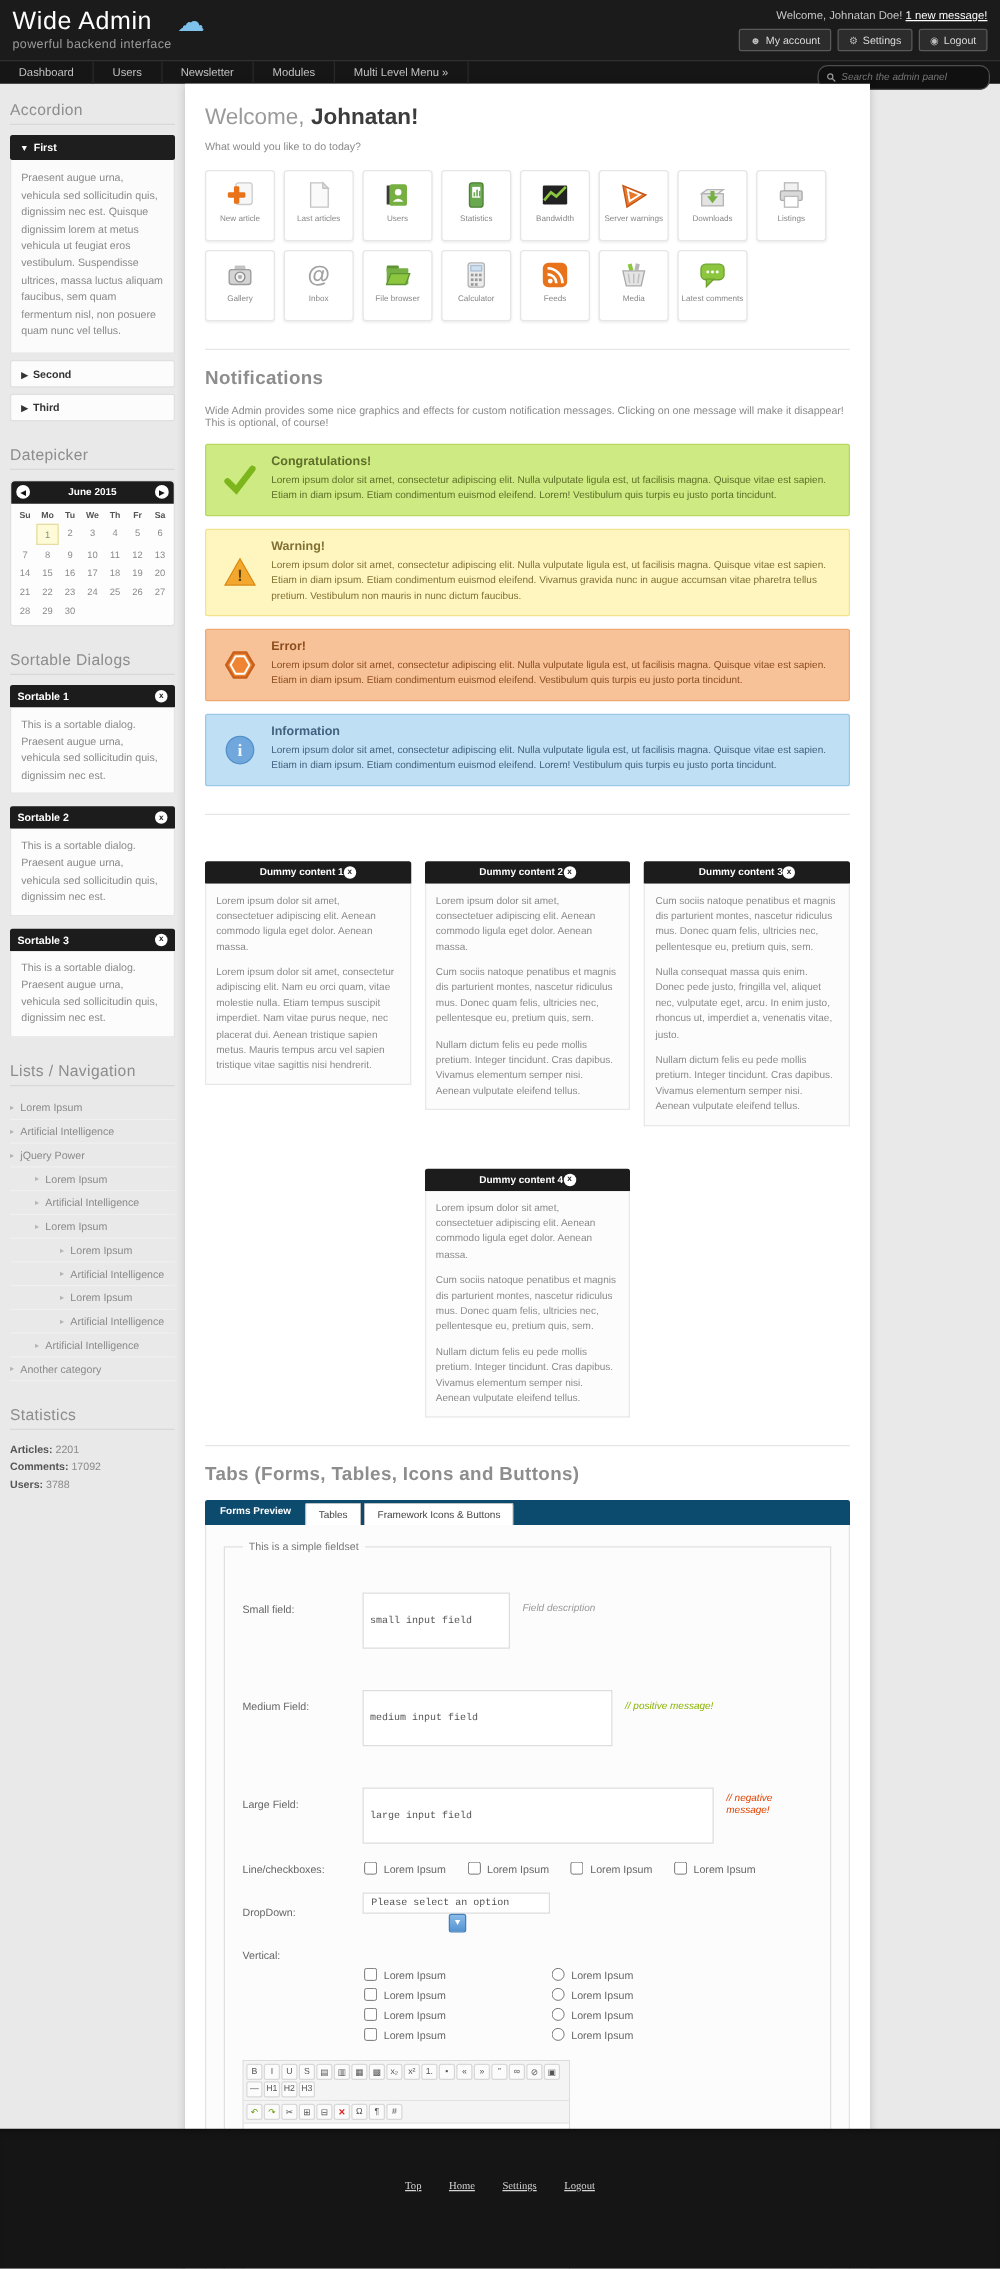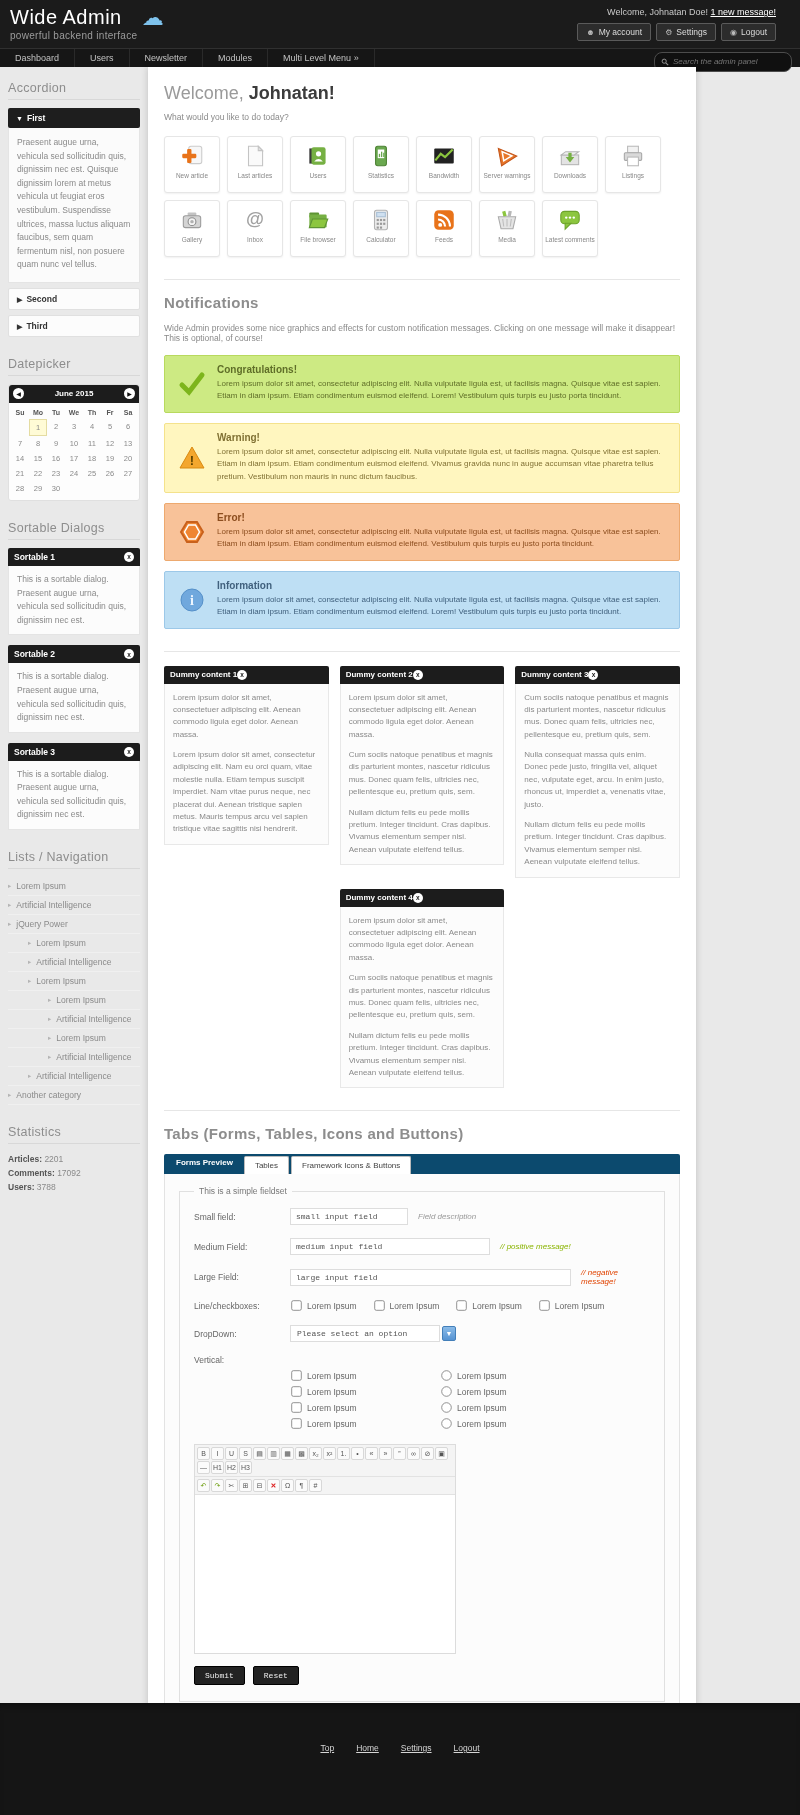--- a/index.html
+++ b/index.html
@@ -8,21 +8,21 @@
     font-family:"Liberation Sans", sans-serif;
     background:#e9e9e9; color:#888; position:relative; overflow:hidden;
   }
   
   .hdr { background:#1b1b1b; height:48px; position:relative; }
   .logo-wrap { position:absolute; left:10px; top:6px; }
   .logo-line { display:flex; align-items:center; gap:20px; }
   .logo { color:#fff; font-size:20px; font-weight:400; letter-spacing:.5px; }
   .cloud { color:#7ec2ec; font-size:22px; line-height:20px; }
   .tagline { color:#9b9b9b; font-size:10px; margin-top:1px; letter-spacing:.3px; }
-  .hdr-right { position:absolute; right:24px; top:7px; text-align:right; }
+  .hdr-right { position:absolute; right:10px; top:7px; text-align:right; }
   .welcome-line { font-size:9px; color:#c9c9c9; margin-bottom:6px; }
   .msg-link { color:#fff; text-decoration:underline; cursor:pointer; }
   .hdr-btns { display:flex; gap:5px; justify-content:flex-end; }
   .hbtn { background:#2c2c2c; border:1px solid #5a5a5a; border-radius:2px; color:#ddd;
           font-size:8.5px; padding:3px 8px; display:flex; align-items:center; gap:4px; cursor:pointer; }
   .hbtn .ic { font-size:8px; color:#bbb; }
   
   .nav { background:#161616; border-top:1px solid #303030; height:19px; display:flex; align-items:center; position:relative; }
   .nav-items { display:flex; height:100%; }
   .nav-item { color:#c2c2c2; font-size:9px; padding:0 15px; display:flex; align-items:center;
@@ -90,66 +90,66 @@
   .alert .aicon { position:absolute; left:13px; top:50%; transform:translateY(-50%); width:28px; height:28px; }
   .alert .at { font-size:10px; font-weight:bold; margin-bottom:3px; }
   .alert .ab { font-size:8px; line-height:1.55; }
   .alert.success { background:#cdea83; border:1px solid #b8d95e; color:#5f6e28; }
   .alert.warning { background:#fff6bf; border:1px solid #f4e28c; color:#817134; }
   .alert.error   { background:#f8c299; border:1px solid #eda96f; color:#8c4d1e; }
   .alert.info    { background:#bedff4; border:1px solid #9cc8e8; color:#41617e; }
   
   .cols { display:grid; grid-template-columns:1fr 1fr 1fr; gap:11px; align-items:start; }
   .colbox-head { background:#1c1c1c; color:#fff; font-size:8px; font-weight:bold; padding:4px 6px;
-                 border-radius:2px 2px 0 0; display:flex; justify-content:flex-start; align-items:center; cursor:move; }
+                 border-radius:2px 2px 0 0; display:flex; justify-content:center; align-items:center; cursor:move;margin-top:23px; }
   .colbox-body { background:#fcfcfc; border:1px solid #e8e8e8; border-top:none; padding:8px;
                  font-size:8px; line-height:1.55; color:#8a8a8a; }
   .colbox-body p { margin-bottom:8px; }
   .colbox-body p:last-child { margin-bottom:0; }
   .colbox.c4 { grid-column:2; }
   
   .tabbar { background:#0c4a6e; border-radius:2px 2px 0 0; display:flex; height:20px; padding-left:2px; }
   .tab { font-size:8px; padding:4px 10px; cursor:pointer; }
   .tab.active { color:#fff; font-weight:bold; }
   .tab.inactive { background:#fff; color:#444; border:1px solid #bbb; border-bottom:none; margin:2px 1px 0; border-radius:2px 2px 0 0; }
   .tabpanel { background:#fcfcfc; border:1px solid #e3e3e3; border-top:none; padding:12px 14px 14px; }
   fieldset { border:1px solid #e0e0e0; padding:12px 14px 6px; }
   legend { font-size:8.5px; color:#777; padding:0 5px; }
   .frow { display:flex; align-items:center; margin-bottom:13px; }
   .flabel { width:96px; font-size:8.5px; color:#666; flex-shrink:0; }
   .tinput { font-family:"Liberation Mono", monospace; font-size:8px; color:#555; border:1px solid #ddd;
-            background:#fff; padding:3px 5px; outline:none; }
+            background:#fff; padding:17px 5px; outline:none;margin-top:20px; }
   .w-s { width:118px; } .w-m { width:200px; } .w-l { width:300px; }
   .note { font-size:8px; font-style:italic; margin-left:10px; }
   .note.desc { color:#999; } .note.pos { color:#8ab400; } .note.neg { color:#e04300; }
   .ck-line { display:flex; gap:16px; }
   .ck { display:flex; align-items:center; gap:4px; font-size:8.5px; color:#666; }
   .ck input { transform:scale(.8); margin:0; }
-  .ddl { display:flex; align-items:center; }
+  .ddl { display:flex; align-items:center;flex-direction:column; }
   .ddl-text { font-family:"Liberation Mono", monospace; font-size:8px; color:#555; border:1px solid #ddd;
               background:#fff; padding:3px 6px; width:150px; }
   .ddl-btn { width:14px; height:15px; background:linear-gradient(#8abbe8,#5693d2); border:1px solid #437fb9;
              color:#fff; font-size:7px; display:flex; align-items:center; justify-content:center; cursor:pointer; border-radius:2px; margin-left:2px; }
   .vgrid { display:grid; grid-template-columns:150px 150px; gap:3px 0; margin:4px 0 14px 96px; }
   
   .editor { width:262px; border:1px solid #dcdcdc; background:#fff; margin-bottom:12px; }
   .tb { display:flex; flex-wrap:wrap; gap:1px; background:#f4f4f4; border-bottom:1px solid #e2e2e2; padding:2px; }
   .tbtn { min-width:13px; height:13px; background:#fbfbfb; border:1px solid #d8d8d8; border-radius:2px;
           font-size:7px; color:#555; display:flex; align-items:center; justify-content:center; padding:0 1px; cursor:pointer; }
   .tbtn.red { color:#d22; font-weight:bold; }
   .tbtn.grn { color:#690; }
   .edit-area { height:158px; background:#fff; cursor:text; }
   .btn-dark { background:#222; color:#eee; border:1px solid #000; border-radius:2px;
               font-family:"Liberation Mono", monospace; font-size:8px; padding:4px 10px; cursor:pointer; }
   .btnrow { display:flex; gap:8px; }
   .endp { font-size:8.5px; line-height:1.6; color:#8a8a8a; margin-top:14px; }
   
   .footer { position:absolute; bottom:0; left:0; width:800px; height:112px; background:#151515;
             box-shadow:inset 0 6px 8px -6px rgba(0,0,0,.6); text-align:center; padding-top:40px; }
-  .flinks { display:flex; justify-content:center; gap:22px; margin-bottom:8px; }
+  .flinks { display:flex; justify-content:center; gap:22px; margin-bottom:8px;font-family:Liberation Serif, serif; }
   .flink { color:#d5d5d5; font-size:8.5px; text-decoration:underline; cursor:pointer; }
   .copy { color:#777; font-size:8px; }
 </style>
 </head>
 <body>
 
 <div class="hdr">
   <div class="logo-wrap">
     <div class="logo-line">
       <span class="logo">Wide Admin</span>

